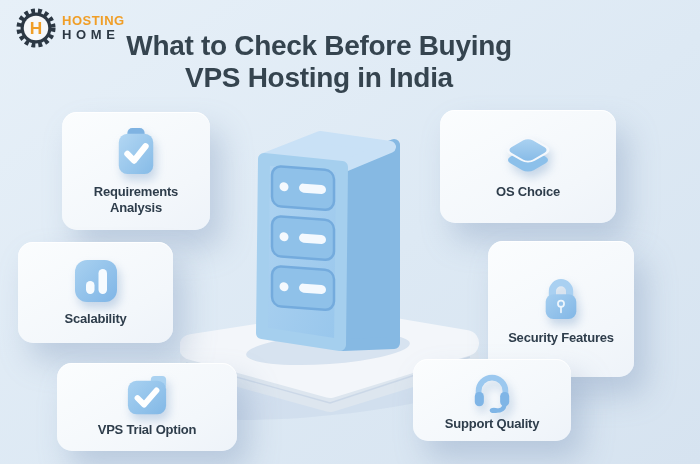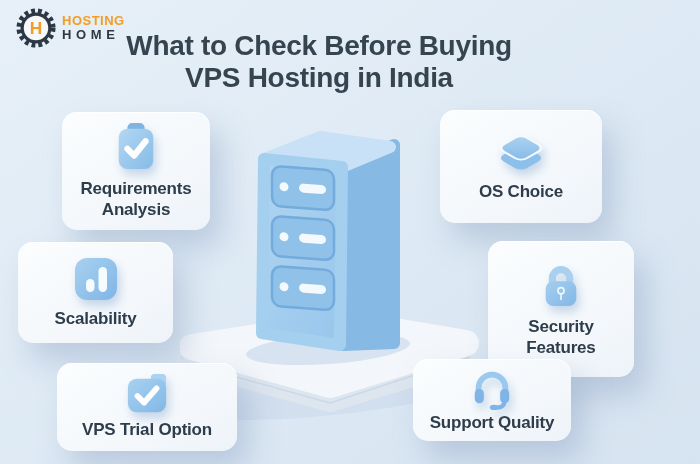--- a/index.html
+++ b/index.html
@@ -23,27 +23,27 @@
   .illustration{position:absolute; left:180px; top:95px; width:380px; height:330px;}
   
   .card{
     position:absolute; border-radius:15px;
     background:linear-gradient(150deg,#fbfdfe 0%,#f3f7fb 70%,#eef3f9 100%);
     box-shadow:12px 18px 30px rgba(128,152,186,.38), inset 0 1px 0 rgba(255,255,255,.9);
     display:flex; flex-direction:column; align-items:center; justify-content:center;
     gap:7px; padding:8px; box-sizing:border-box;
   }
   .card .label{
-    font-weight:700; font-size:17px; color:#2e3d4b; text-align:center;
+    font-weight:700; font-size:13px; color:#2e3d4b; text-align:center;
     line-height:1.22; letter-spacing:-.2px;
   }
   .icon{display:flex; align-items:center; justify-content:center;
         filter:drop-shadow(3px 6px 5px rgba(110,150,195,.35));}
   .c1{left:62px;  top:112px; width:148px; height:118px;}
-  .c2{left:440px; top:110px; width:162px; height:113px;}
+  .c2{left:440px; top:110px; width:176px; height:113px;}
   .c3{left:18px;  top:242px; width:155px; height:101px;}
   .c4{left:488px; top:241px; width:146px; height:136px;}
   .c5{left:57px;  top:363px; width:180px; height:88px; gap:4px;}
   .c6{left:413px; top:359px; width:158px; height:82px; gap:3px;}
 </style>
 </head>
 <body>
 
 <div class="stage">
 

